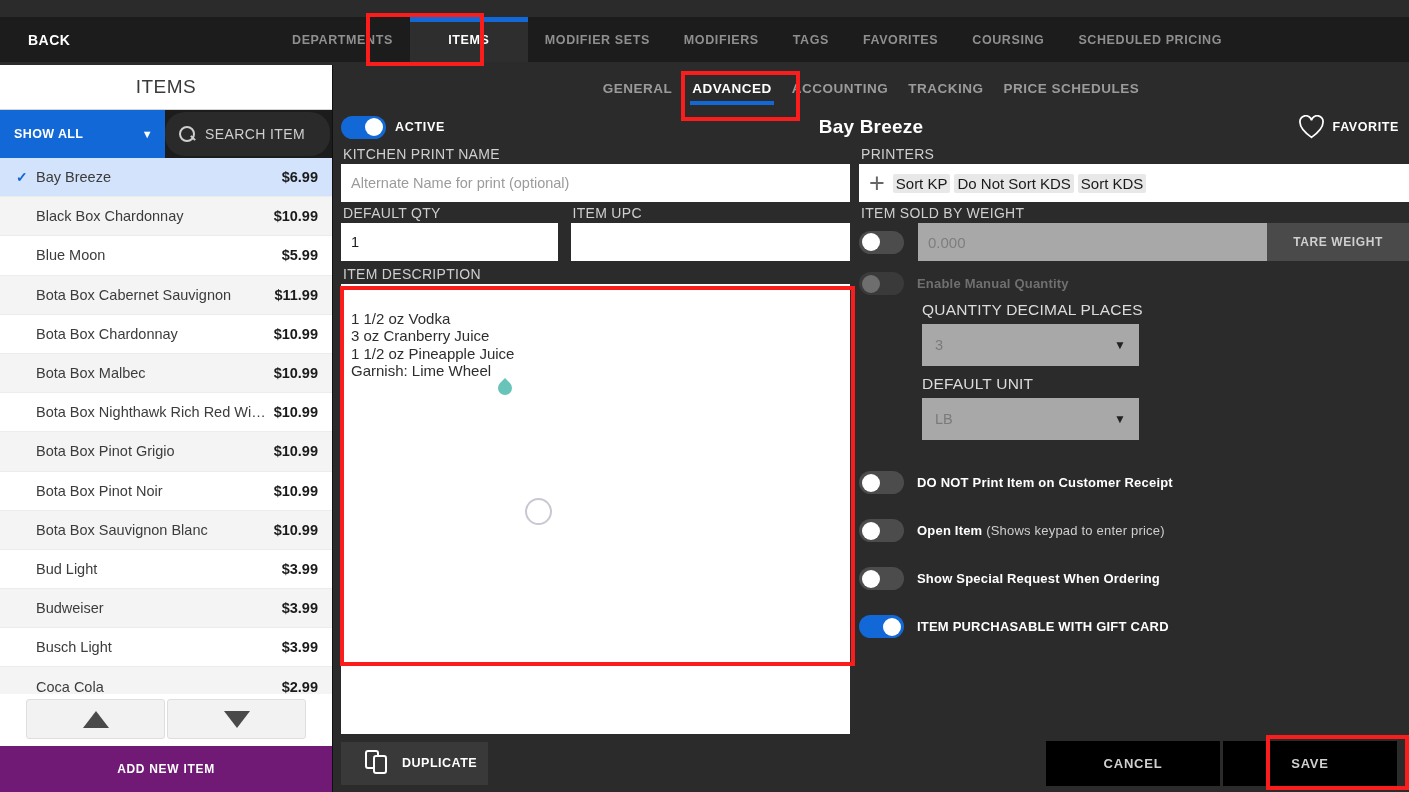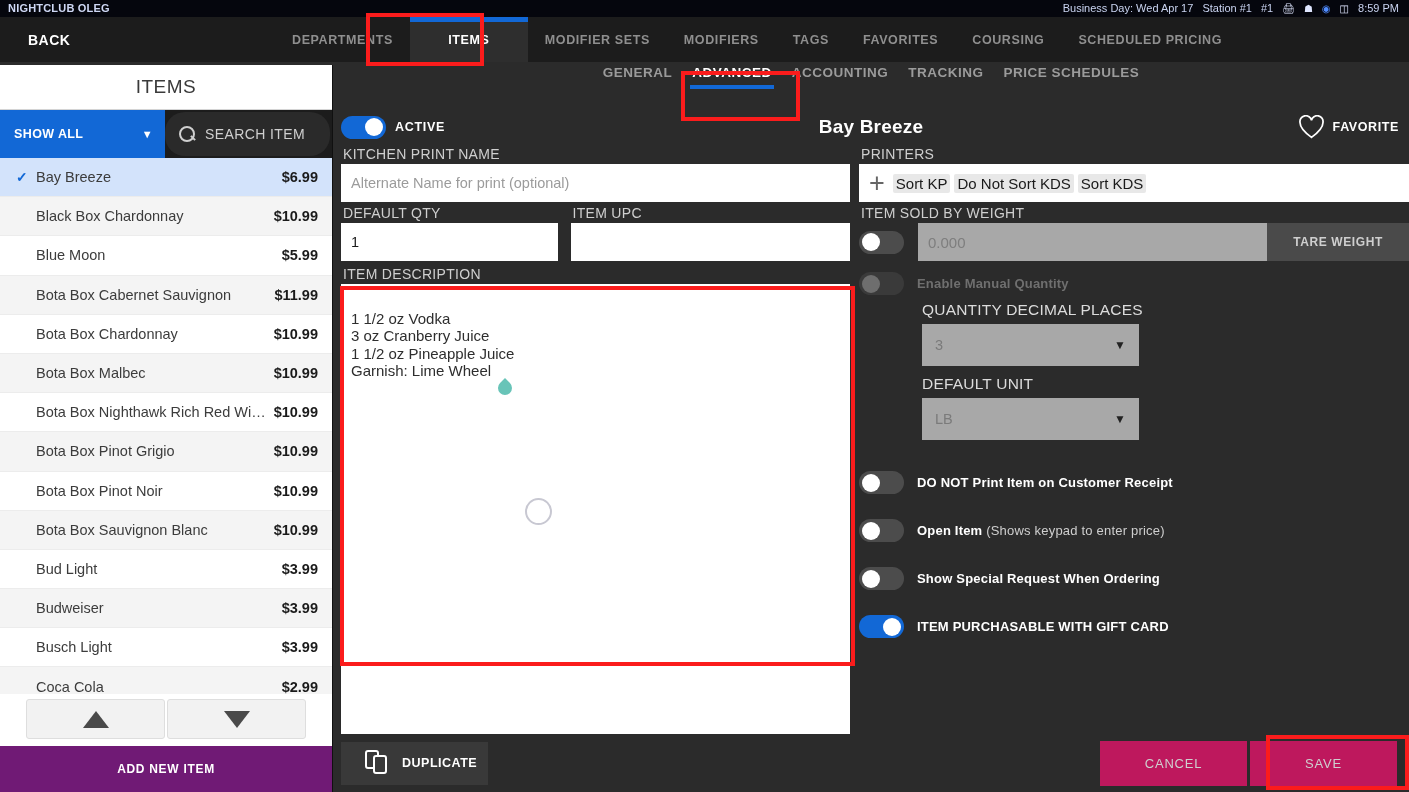--- a/index.html
+++ b/index.html
@@ -102,21 +102,21 @@
   .tri-dn { width: 0; height: 0; border-left: 13px solid transparent; border-right: 13px solid transparent; border-top: 17px solid #4a4a4a; }
   .add-new {
     height: 46px; background: #701a75; color: #fff;
     display: flex; align-items: center; justify-content: center;
     font-size: 12px; font-weight: 700; letter-spacing: .7px; cursor: pointer;
   }
 
   
   .main { position: absolute; left: 333px; top: 65px; width: 1076px; height: 727px; background: #2b2b2b; }
 
-  .subtabs { height: 46px; display: flex; align-items: flex-start; justify-content: center; gap: 0; }
+  .subtabs { height: 46px; display: flex; align-items: center; justify-content: center; gap: 0; }
   .subtab {
     position: relative; color: #9b9b9b; font-size: 13.5px; font-weight: 700;
     letter-spacing: .5px; padding: 0 10px; white-space: nowrap;
   }
   .subtab.active { color: #fff; }
   .subtab.active::after {
     content: ""; position: absolute; left: 8px; right: 8px; bottom: -9px; height: 4px; background: #1268d6;
   }
 
   .titlerow { height: 32px; display: flex; align-items: center; position: relative; padding: 0 10px 0 8px; }
@@ -204,46 +204,33 @@
     display: flex; align-items: center; gap: 11px; padding-left: 24px;
     font-size: 12.5px; font-weight: 700; letter-spacing: .5px; cursor: pointer;
   }
   .dupicon { width: 26px; height: 26px; position: relative; flex: none; }
   .dupicon span {
     position: absolute; border: 2px solid #fff; border-radius: 3px;
   }
   .dupicon .b1 { left: 0; top: 0; width: 14px; height: 19px; }
   .dupicon .b2 { left: 8px; top: 5px; width: 14px; height: 19px; background: #393939; }
   .btn-gray {
-    width: 147px; height: 45px; background: #be185d; color: #cfcfcf;
+    width: 174px; height: 45px; background: #000000; color: #cfcfcf;
     display: flex; align-items: center; justify-content: center;
-    font-size: 13px; font-weight: 400; letter-spacing: .8px; cursor: pointer;
+    font-size: 13px; font-weight: 700; letter-spacing: .8px; cursor: pointer;
   }
 
   
   .anno { position: absolute; border: 4px solid #fb1c1c; pointer-events: none; z-index: 50; }
 </style>
 </head>
 <body>
 
 <div class="app">
 
-  <div class="statusbar">
-    <span class="venue">NIGHTCLUB OLEG</span>
-    <span class="status-right">
-      <span>Business Day: Wed Apr 17</span>
-      <span>Station #1</span>
-      <span>#1</span>
-      <span class="ic">🖨</span>
-      <span class="ic">☗</span>
-      <span class="ic blue">◉</span>
-      <span class="ic">◫</span>
-      <span class="clock">8:59 PM</span>
-    </span>
-  </div>
 
   <div class="topnav">
     <div class="back-btn">BACK</div>
     <div class="nav-tabs">
       <div class="nav-tab">DEPARTMENTS</div>
       <div class="nav-tab active">ITEMS</div>
       <div class="nav-tab">MODIFIER SETS</div>
       <div class="nav-tab">MODIFIERS</div>
       <div class="nav-tab">TAGS</div>
       <div class="nav-tab">FAVORITES</div>

